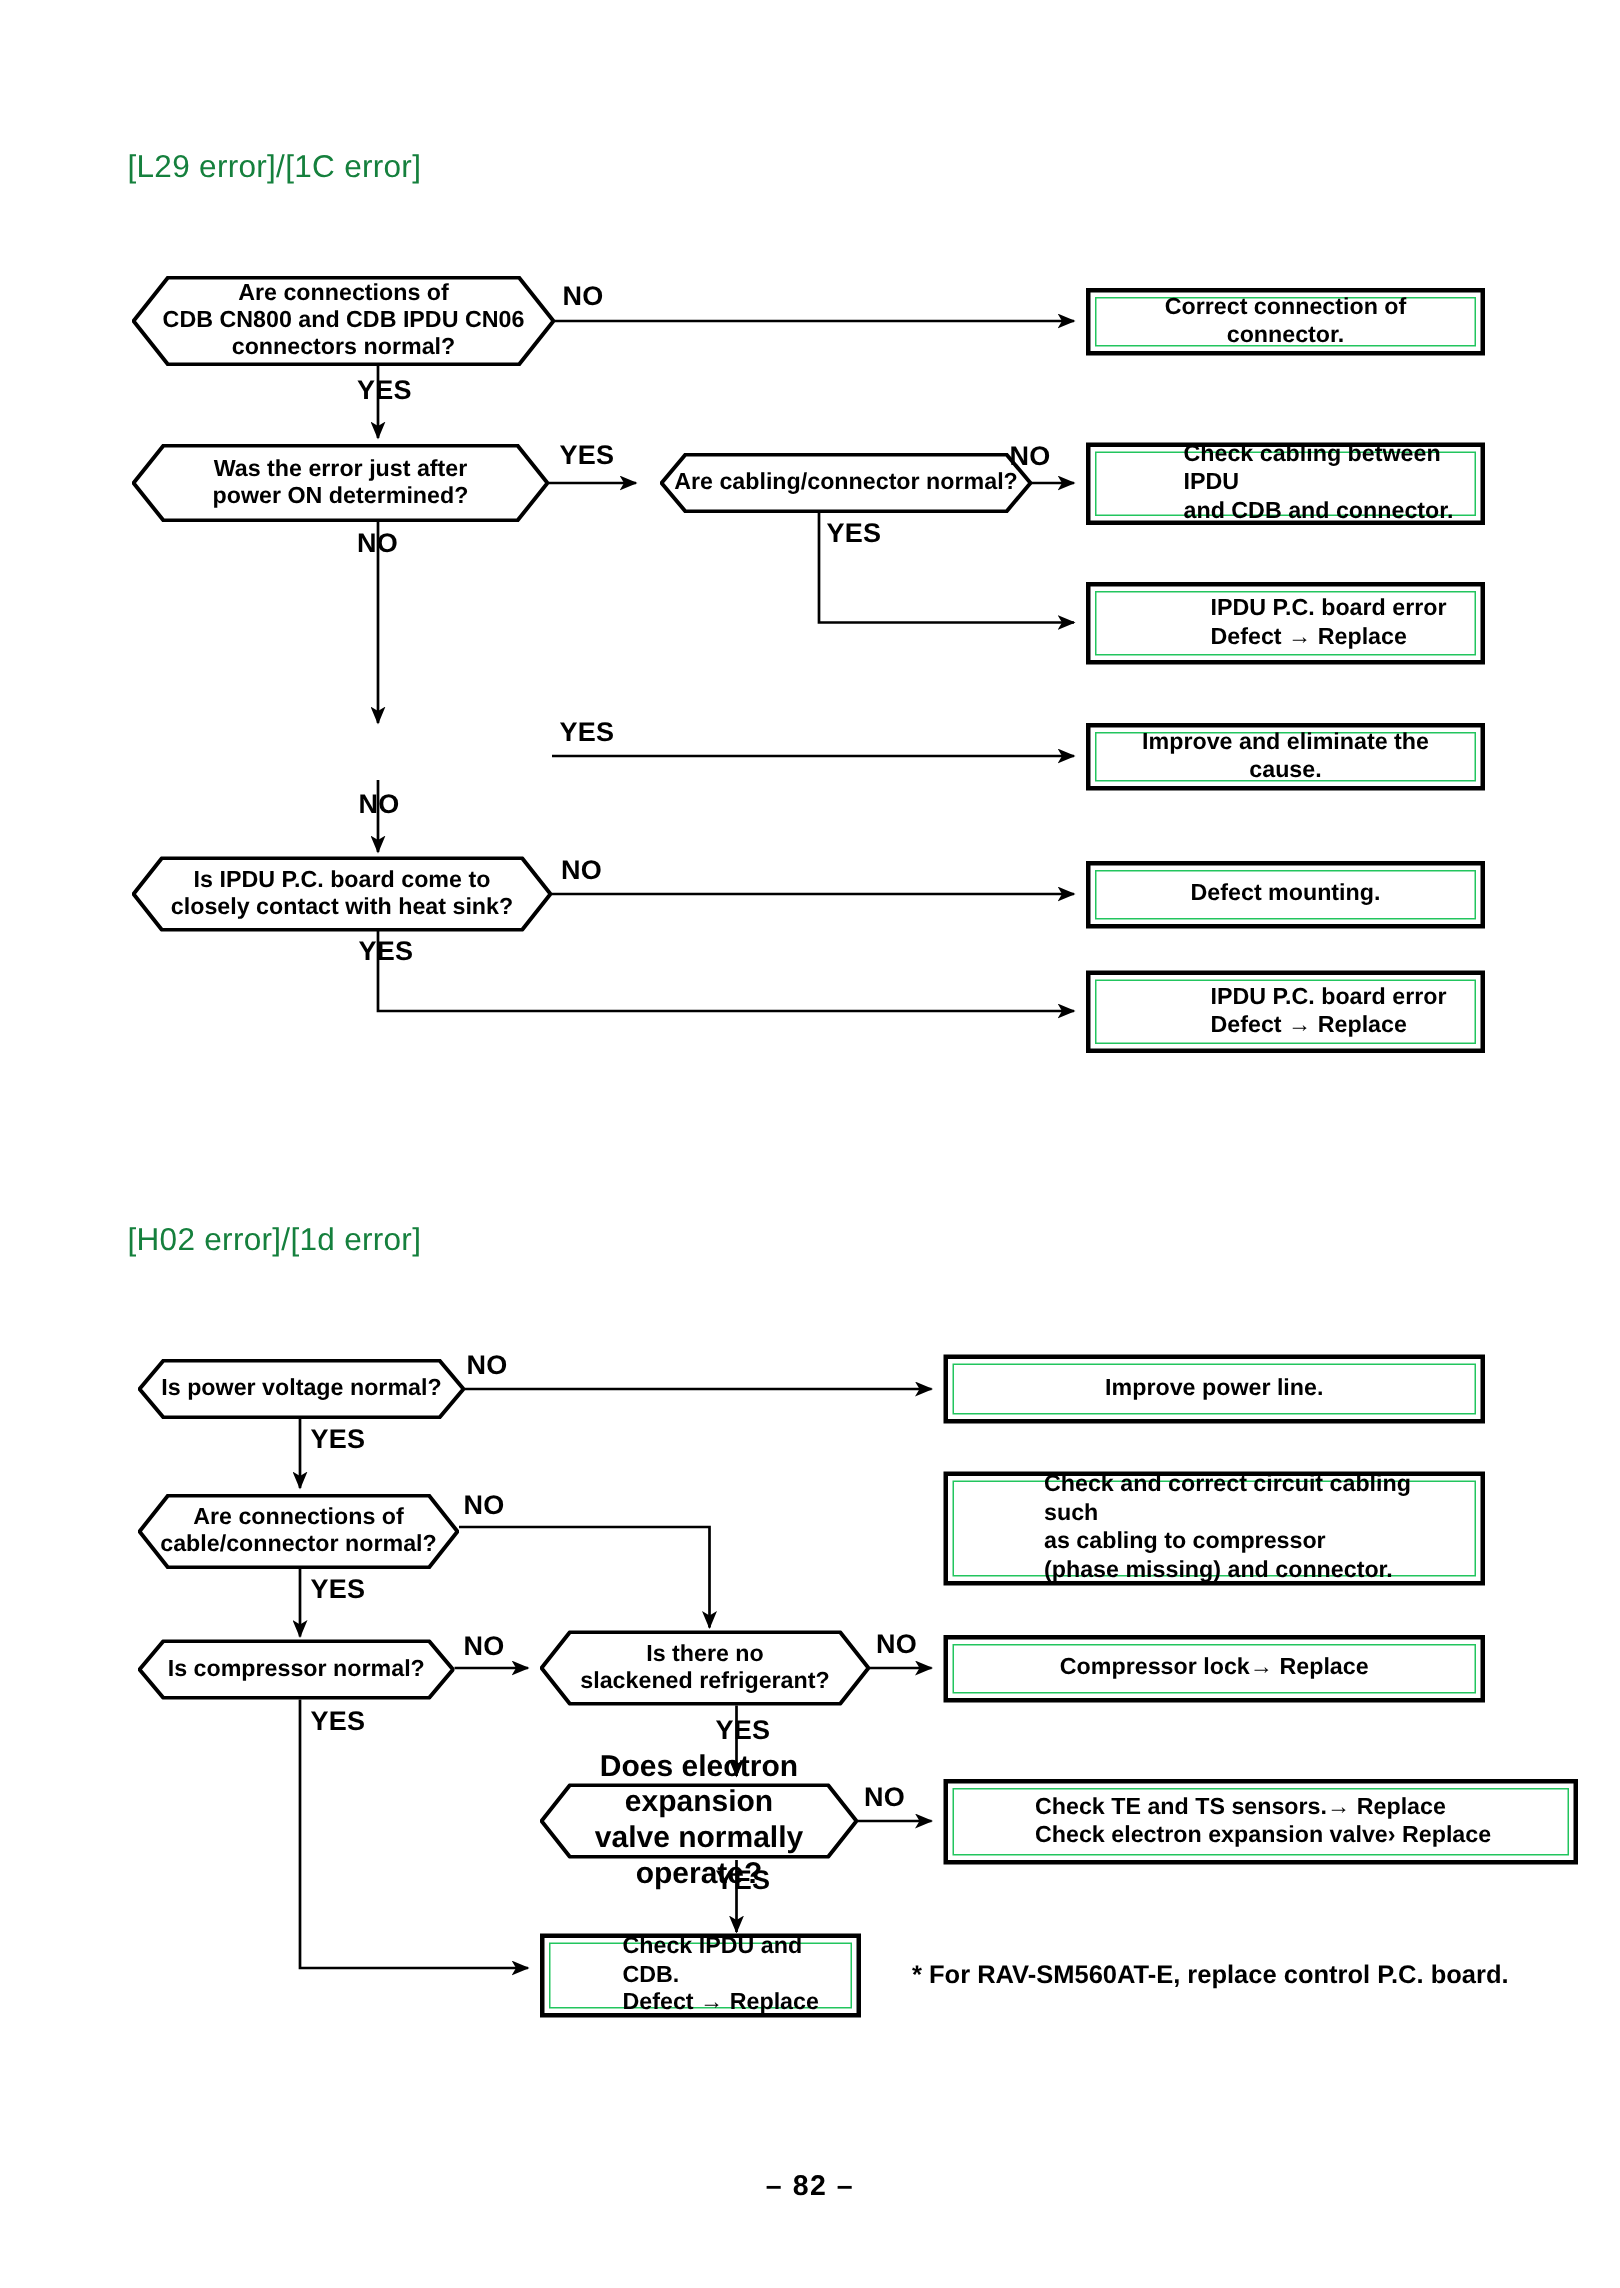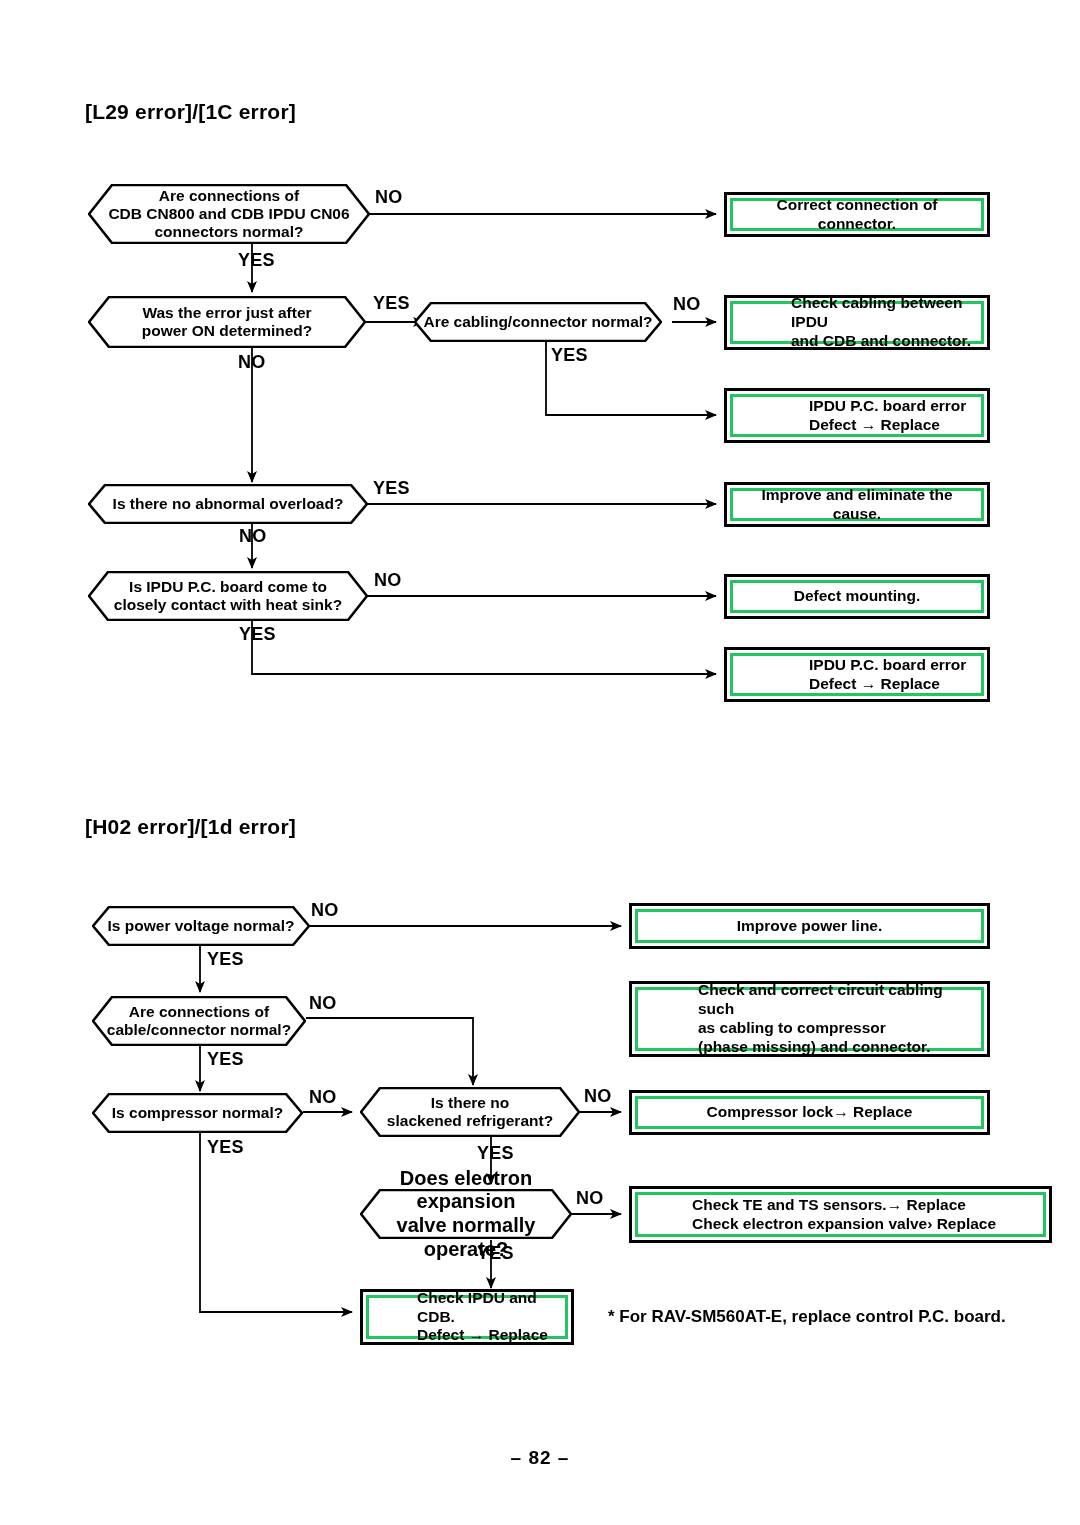--- a/index.html
+++ b/index.html
@@ -18,24 +18,24 @@
   .page {
     position: absolute;
     left: 0; top: 0;
     width: 1080px;
     height: 1525px;
   }
   
   .section-title {
     position: absolute;
     font-size: 21px;
-    font-weight: 700;
+    font-weight: 400;
     letter-spacing: 0.2px;
     white-space: nowrap;
-    color: #000000;
+    color: #15803d;
   }
   
   svg.wires {
     position: absolute;
     left: 0; top: 0;
     width: 1080px;
     height: 1525px;
     pointer-events: none;
   }
   
@@ -66,21 +66,21 @@
     position: absolute;
     box-sizing: border-box;
     border: 3px solid #000;
     background: #fff;
     padding: 3px;
   }
   .boxd > .inner {
     box-sizing: border-box;
     width: 100%;
     height: 100%;
-    border: 3px solid #22c55e;
+    border: 1px solid #22c55e;
     display: flex;
     align-items: center;
     justify-content: center;
     padding: 2px 6px;
   }
   .boxd .btext {
     font-weight: bold;
     line-height: 1.22;
     white-space: pre-line;
     text-align: center;
@@ -180,33 +180,27 @@
   </div>
 
   <div class="hex" style="left:88px; top:296px; width:278px; height:52px; font-size:15.5px;">
     <svg class="hex-svg" viewBox="0 0 278 52" preserveAspectRatio="none">
       <polygon points="1,26 21,1 257,1 277,26 257,51 21,51" fill="#fff" stroke="#000" stroke-width="2.6" vector-effect="non-scaling-stroke"></polygon>
     </svg>
     <span class="hex-label">Was the error just after
 power ON determined?</span>
   </div>
 
-  <div class="hex" style="left:414px; top:302px; width:248px; height:40px; font-size:15.5px;justify-content:center;">
+  <div class="hex" style="left:440px; top:302px; width:248px; height:40px; font-size:15.5px;justify-content:center;">
     <svg class="hex-svg" viewBox="0 0 248 40" preserveAspectRatio="none">
       <polygon points="1,20 17,1 231,1 247,20 231,39 17,39" fill="#fff" stroke="#000" stroke-width="2.6" vector-effect="non-scaling-stroke"></polygon>
     </svg>
     <span class="hex-label">Are cabling/connector normal?</span>
   </div>
 
-  <div class="hex" style="left:88px; top:484px; width:280px; height:40px; font-size:15.5px;">
-    <svg class="hex-svg" viewBox="0 0 280 40" preserveAspectRatio="none">
-      <polygon points="1,20 17,1 263,1 279,20 263,39 17,39" fill="#fff" stroke="#000" stroke-width="2.6" vector-effect="non-scaling-stroke"></polygon>
-    </svg>
-    <span class="hex-label">Is there no abnormal overload?</span>
-  </div>
 
   <div class="hex" style="left:88px; top:571px; width:280px; height:50px; font-size:15.5px;">
     <svg class="hex-svg" viewBox="0 0 280 50" preserveAspectRatio="none">
       <polygon points="1,25 20,1 260,1 279,25 260,49 20,49" fill="#fff" stroke="#000" stroke-width="2.6" vector-effect="non-scaling-stroke"></polygon>
     </svg>
     <span class="hex-label">Is IPDU P.C. board come to
 closely contact with heat sink?</span>
   </div>
 
   <div class="boxd" style="left:724px; top:192px; width:266px; height:45px;">

